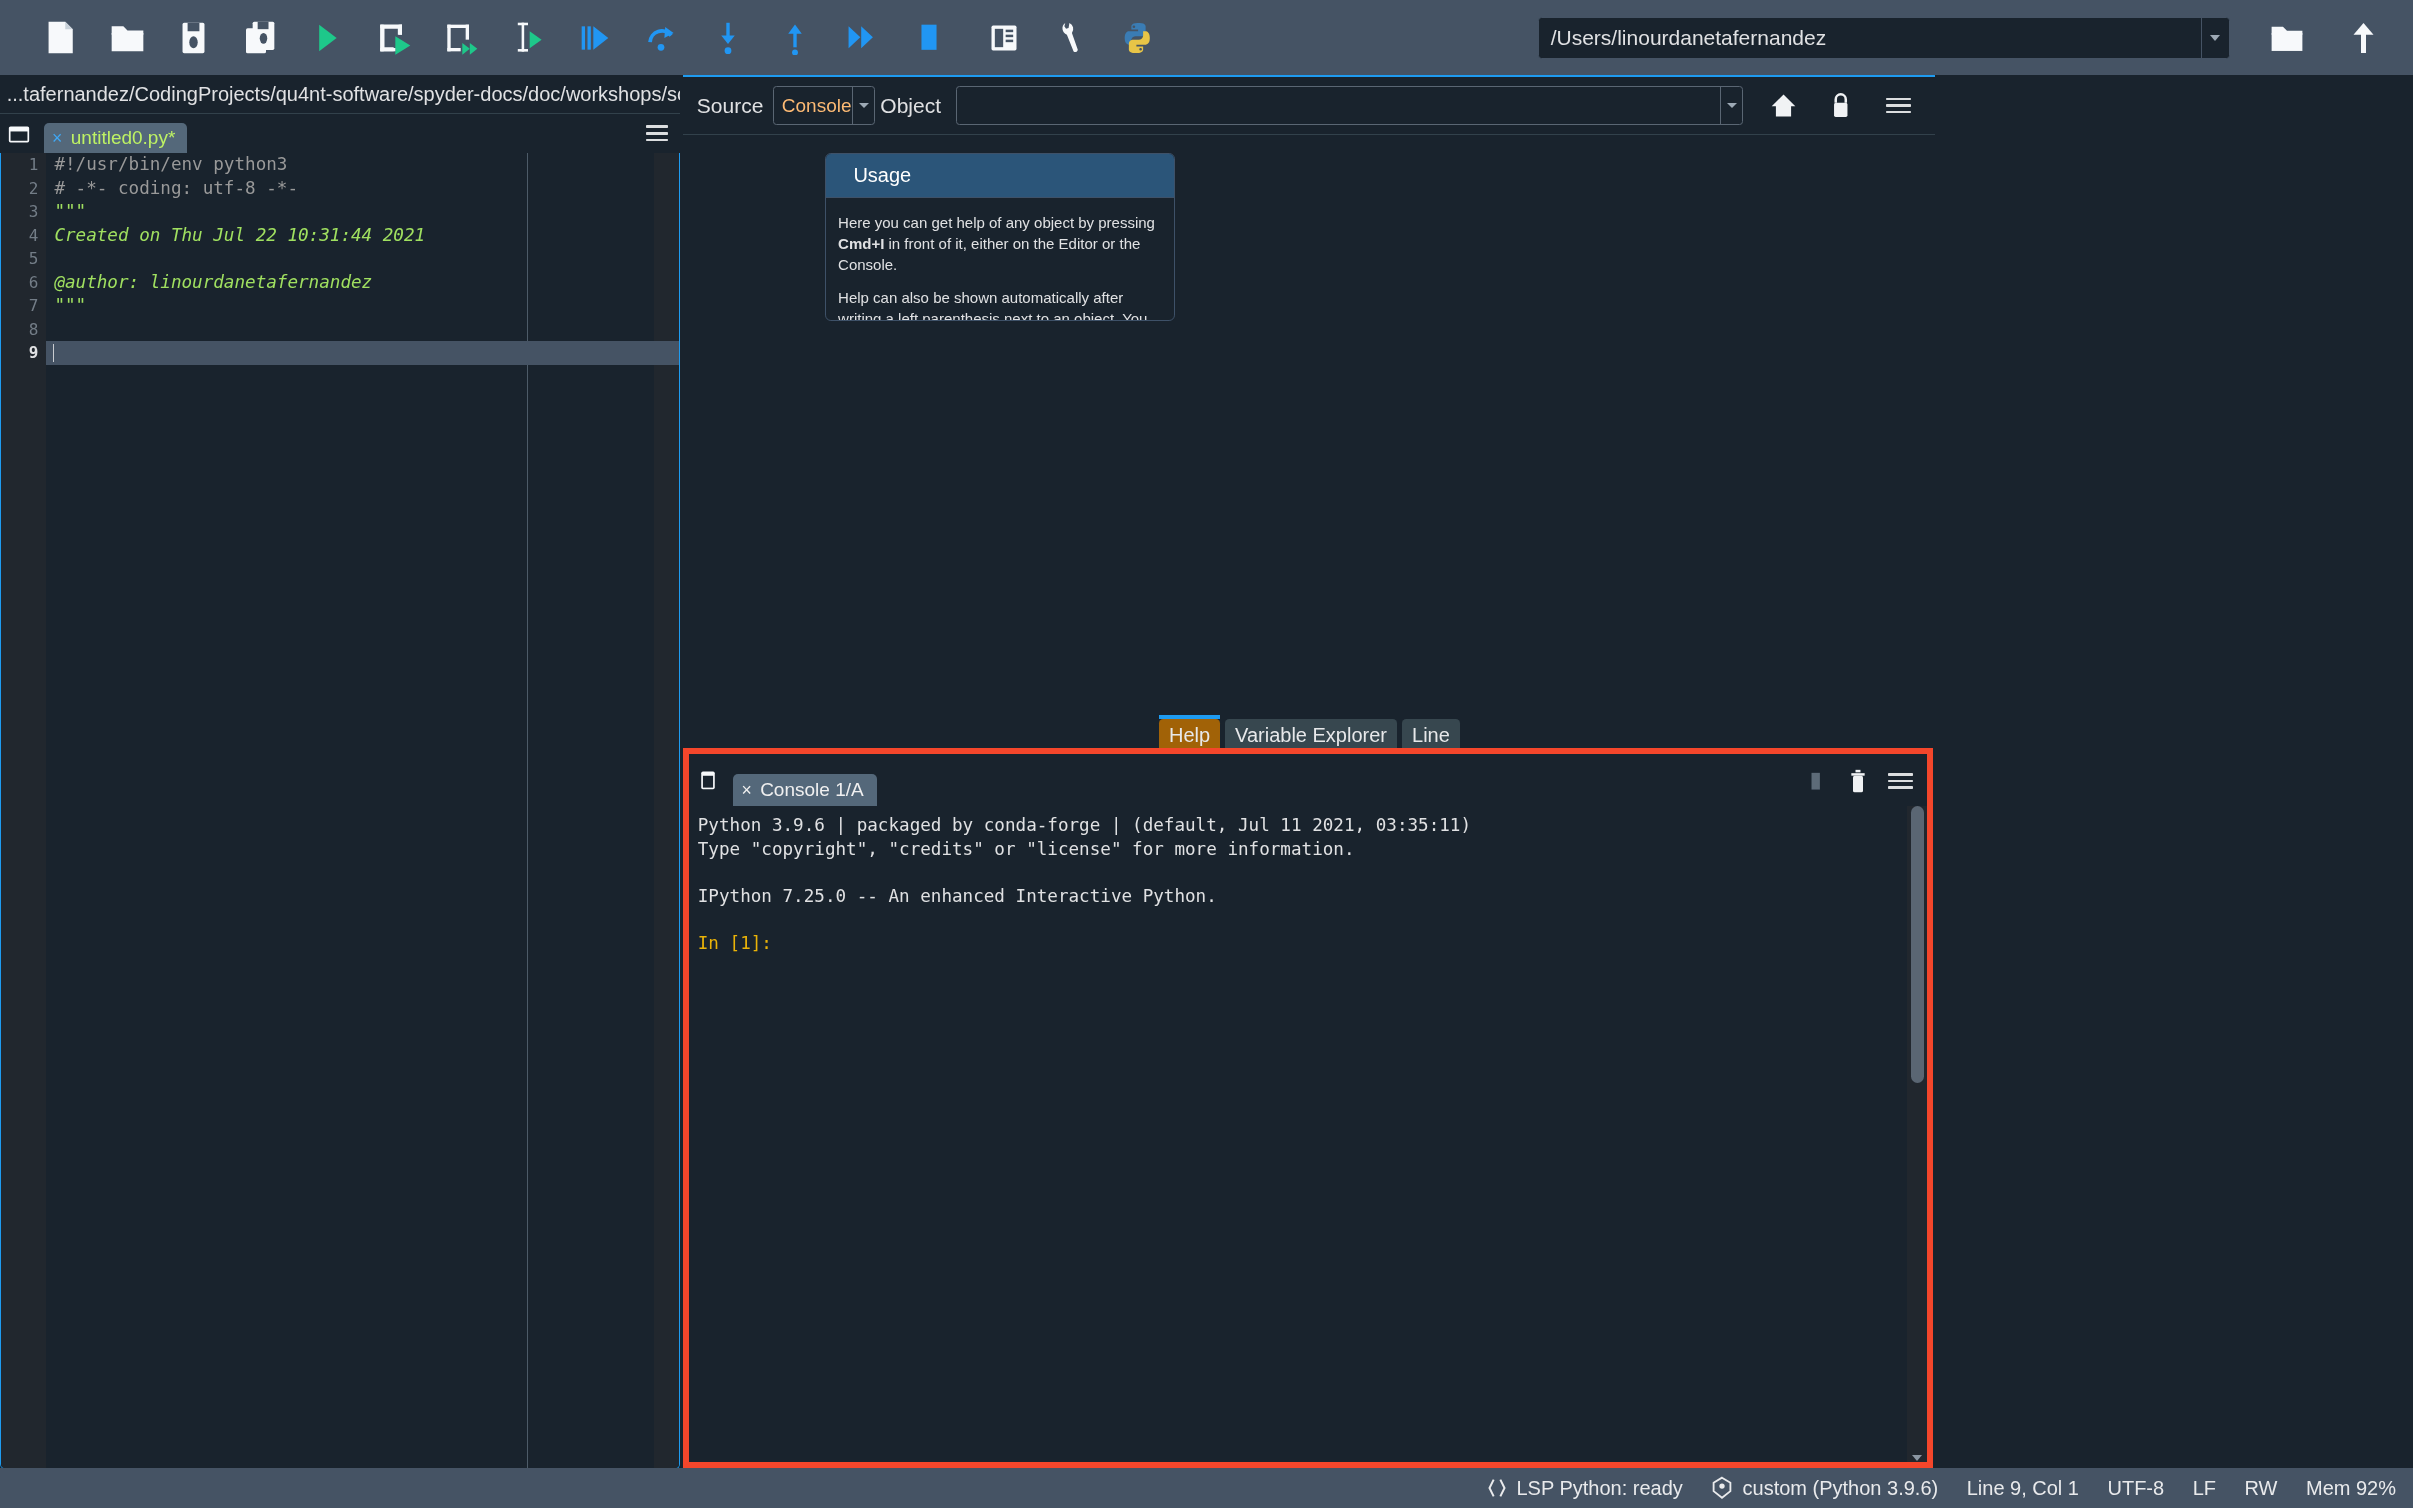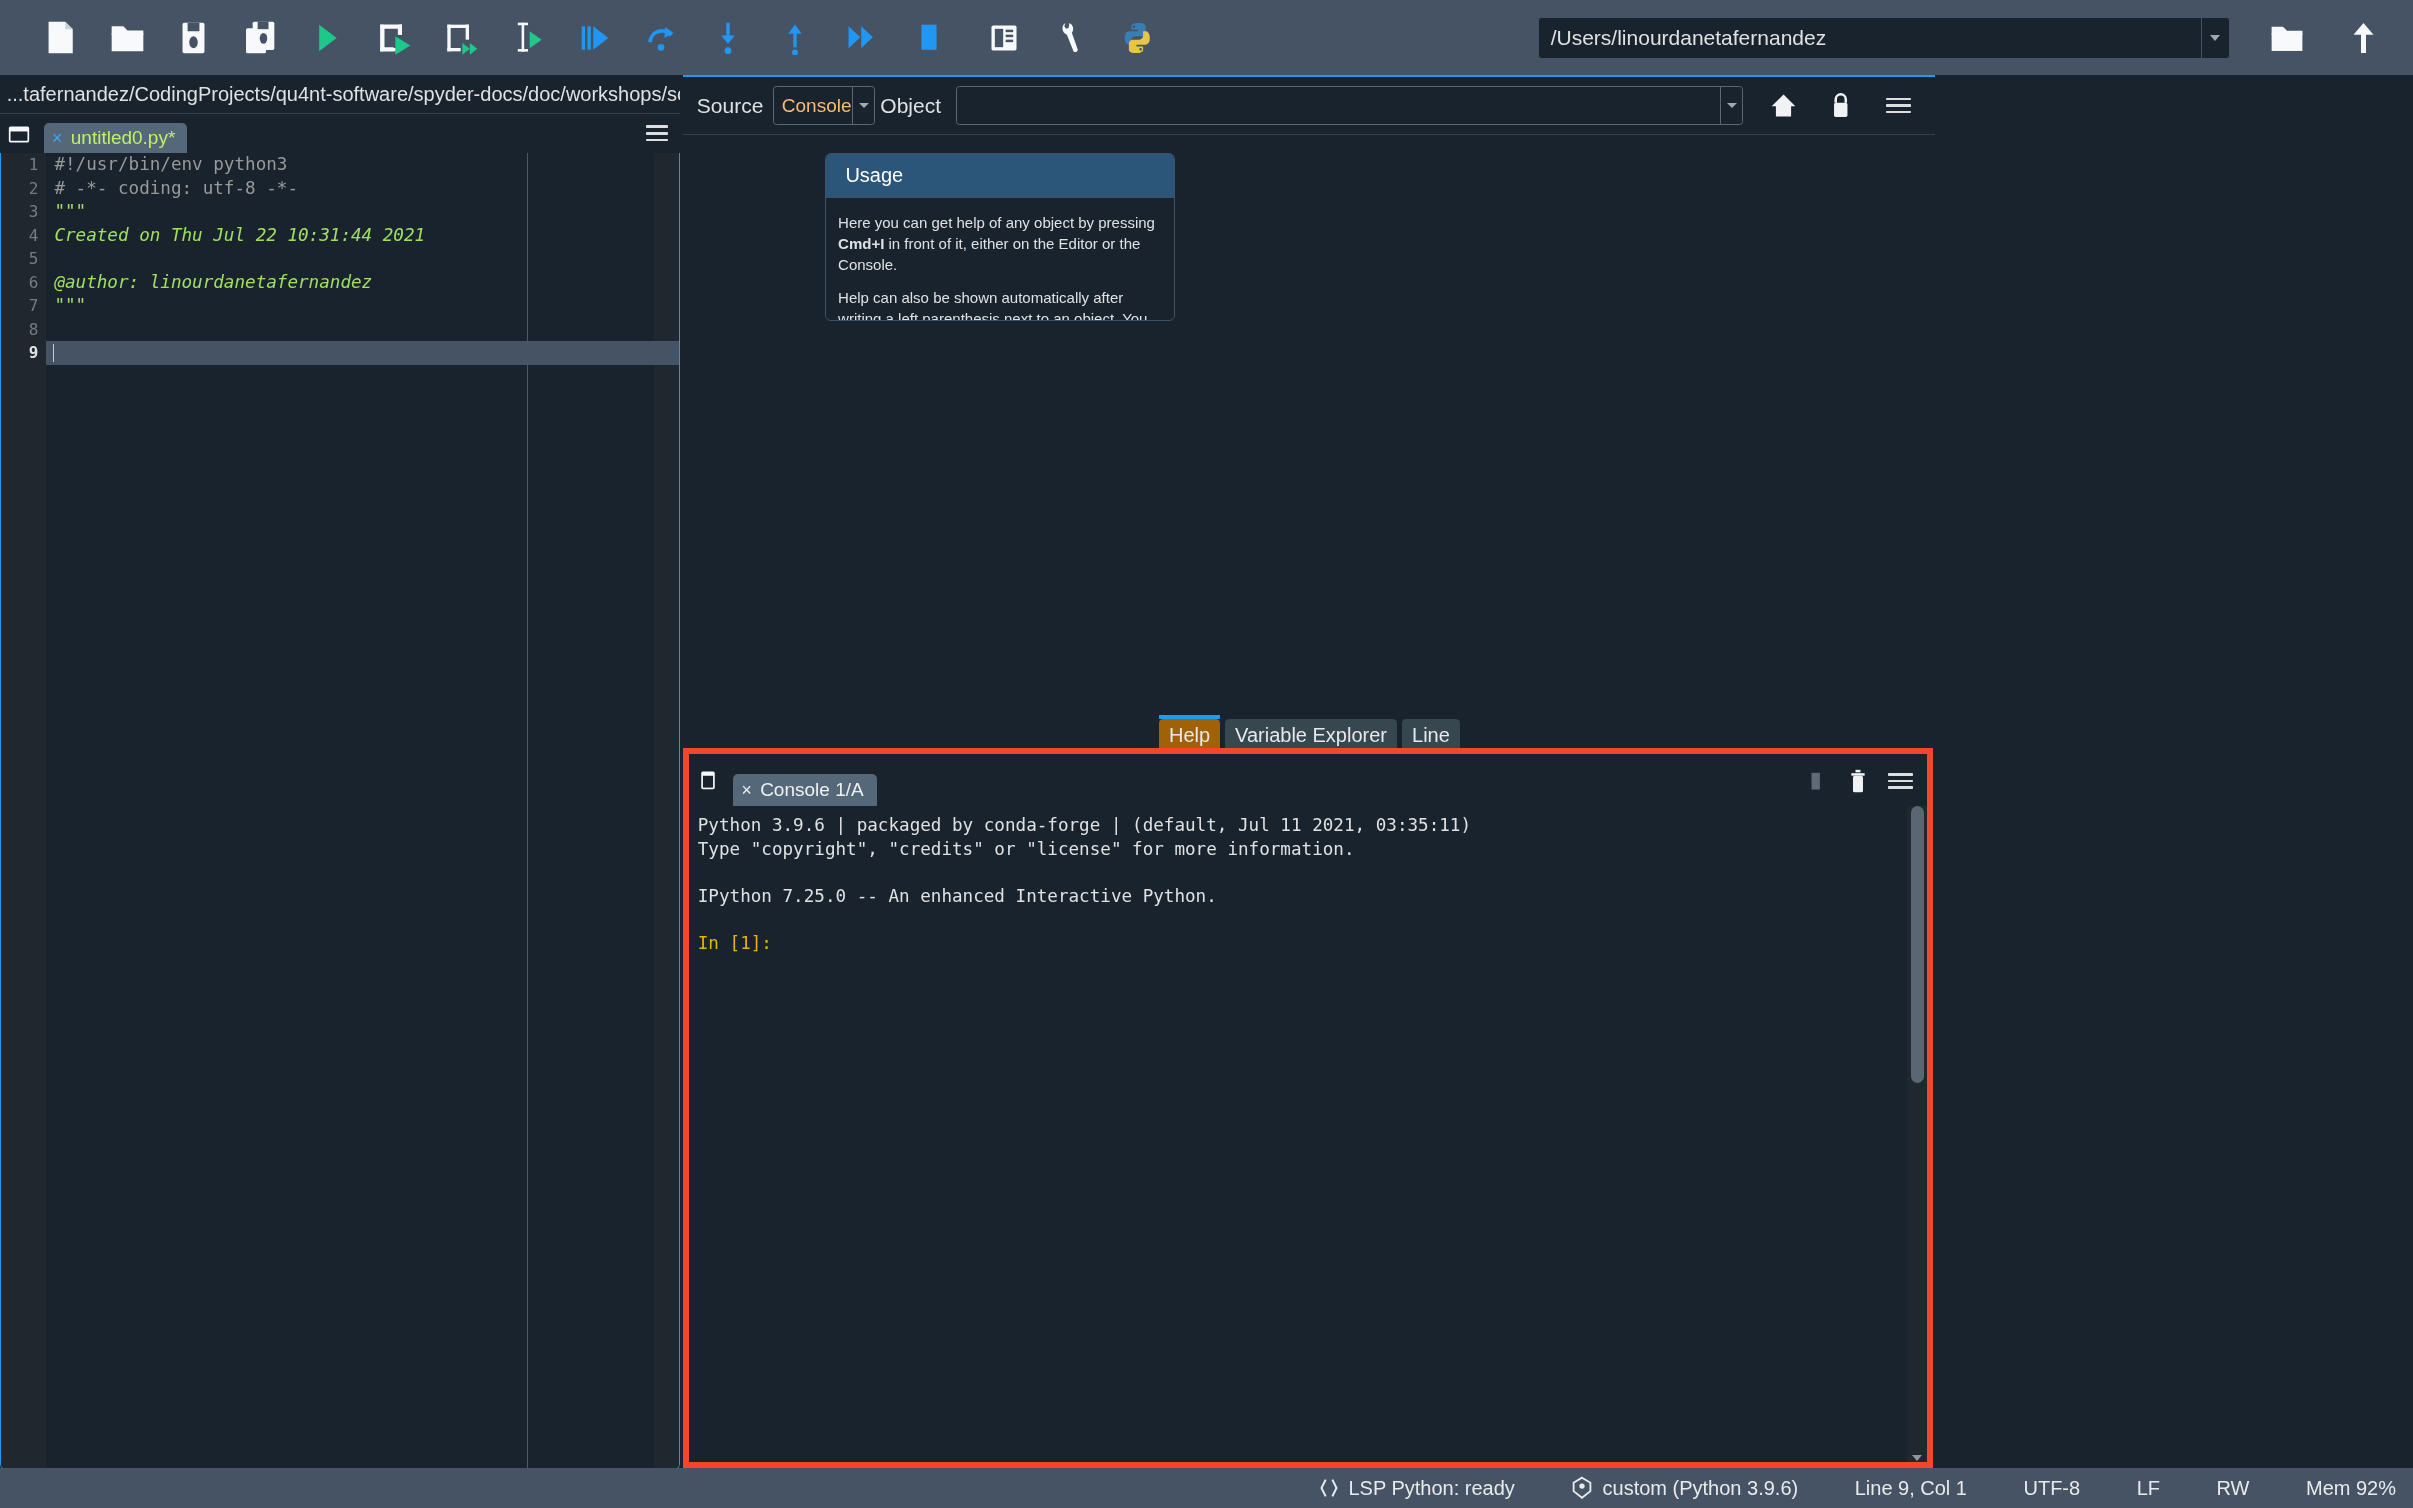--- a/index.html
+++ b/index.html
@@ -142,21 +142,21 @@
   .obj-combo .oc-arrow { width: 22px; height: 37px; display: flex; align-items: center; justify-content: center;
                          border-left: 0.8px solid #5a6673; }
   .ht-icon { width: 44px; height: 44px; display: flex; align-items: center; justify-content: center; margin: 0 6.7px; }
 
   .help-body { position: relative; height: 618px; }
   .usage-card {
     position: absolute; left: 142px; top: 18.4px; width: 350px; height: 168px;
     background: #19232d; border: 0.8px solid #3e5168; border-radius: 5.9px; overflow: hidden;
   }
   .usage-head {
-    background: #2b5579; color: #ffffff; font-size: 20px; padding: 10px 19px;
+    background: #2b5579; color: #ffffff; font-size: 20px; padding: 10px 27px;
     border-bottom: 0.8px solid #3e5168;
   }
   .usage-body { padding: 13.4px 11.7px 8.4px 11.7px; }
   .usage-p { color: #e0e1e3; font-size: 15px; line-height: 1.42; margin-bottom: 11px; }
   .usage-p b { font-weight: bold; }
 
   .help-tabbar {
     position: absolute; left: 0; bottom: 1.7px; width: 100%;
     display: flex; align-items: flex-end; justify-content: center;
   }
@@ -210,21 +210,20 @@
     border-left: 5px solid transparent; border-right: 5px solid transparent;
   }
   .console-scroll .arrow-top { top: 3.4px; border-bottom: 6.7px solid #8b96a2; }
   .console-scroll .arrow-bot { bottom: 3.4px; border-top: 6.7px solid #8b96a2; }
 
   
   .statusbar {
     position: absolute; left: 0; bottom: 0; width: 2413px; height: 40px;
     background: #455364; display: flex; align-items: center; justify-content: flex-end;
     padding-right: 17px;
-    gap: 28px;
   }
   .sb-item { display: flex; align-items: center; color: #e9eaec; font-size: 20px; margin-left: 28.5px; }
   .sb-item .sbi { margin-right: 9.2px; display: flex; align-items: center; }
 </style>
 </head>
 <body>
 
 <div id="app">
 
   <div class="toolbar">

